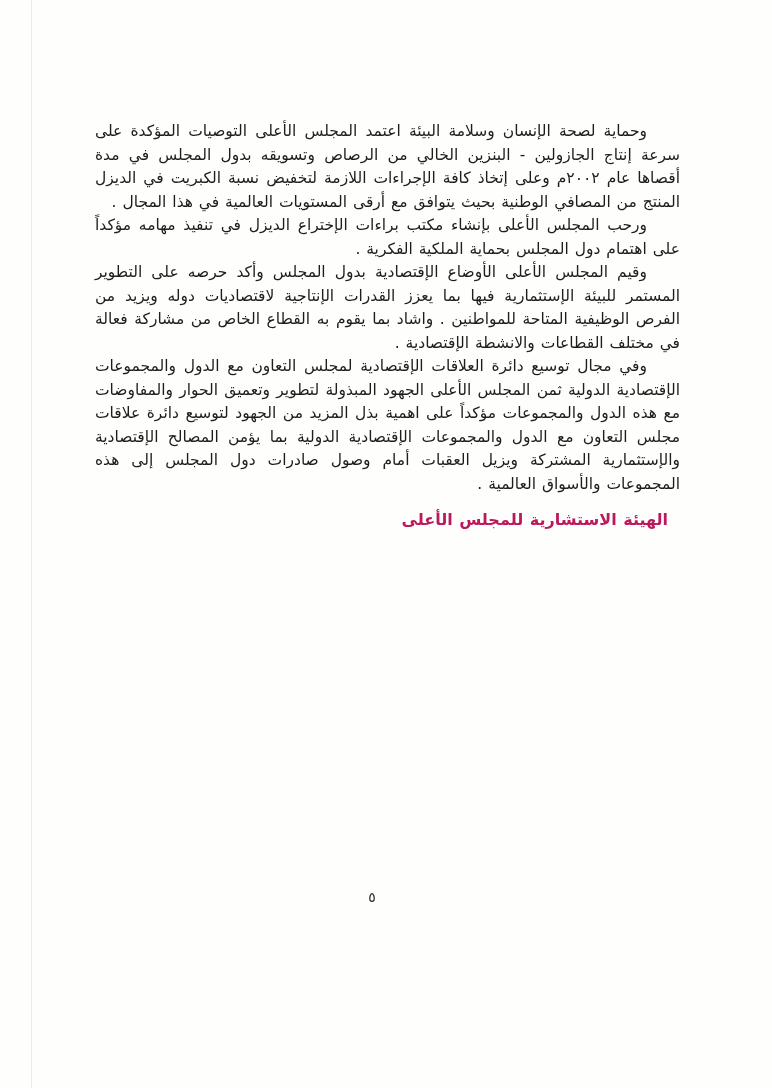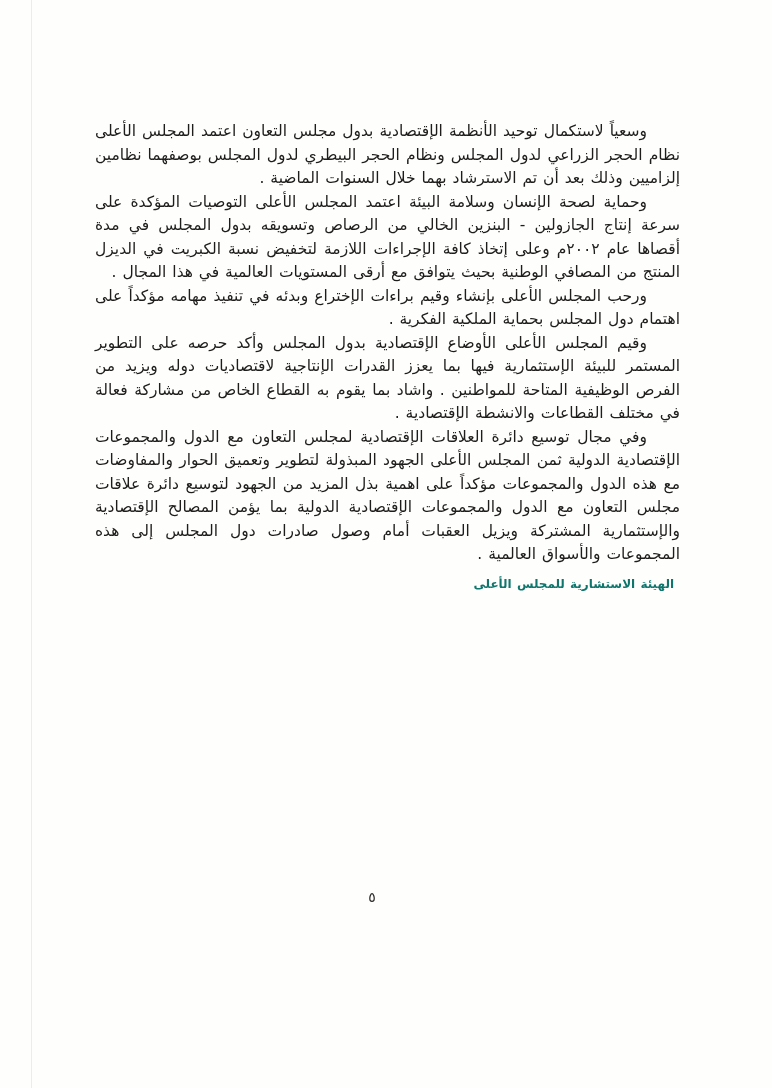--- a/index.html
+++ b/index.html
@@ -37,50 +37,49 @@
     line-height: 23.5px;
     letter-spacing: 0.1px;
     word-spacing: 1px;
   }
   .content p {
     margin: 0;
     padding: 0;
     text-indent: 33px; 
   }
   .content h2.section-heading {
-    margin: 6px;
+    margin: 12px;
     padding: 0;
-    font-size: 12px;
+    font-size: 16px;
     font-weight: bold;
     text-indent: 0;
     line-height: 23.5px;
-    color: #0f766e;
+    color: #be185d;
   }
   .page-number {
     position: absolute;
     top: 889px;
     left: 0;
     width: 744px; 
     text-align: center;
     direction: rtl;
     font-size: 14px;
     color: #2a2926;
   }
 </style>
 </head>
 <body>
 
 <div class="page">
 
   <div class="scan-artifact"></div>
 
   <div class="content" dir="rtl" lang="ar">
-    <p>وسعياً لاستكمال توحيد الأنظمة الإقتصادية بدول مجلس التعاون اعتمد المجلس الأعلى نظام الحجر الزراعي لدول المجلس ونظام الحجر البيطري لدول المجلس بوصفهما نظامين إلزاميين وذلك بعد أن تم الاسترشاد بهما خلال السنوات الماضية .</p>
     <p>وحماية لصحة الإنسان وسلامة البيئة اعتمد المجلس الأعلى التوصيات المؤكدة على سرعة إنتاج الجازولين - البنزين الخالي من الرصاص وتسويقه بدول المجلس في مدة أقصاها عام ٢٠٠٢م وعلى إتخاذ كافة الإجراءات اللازمة لتخفيض نسبة الكبريت في الديزل المنتج من المصافي الوطنية بحيث يتوافق مع أرقى المستويات العالمية في هذا المجال .</p>
-    <p>ورحب المجلس الأعلى بإنشاء وقيم براءات الإختراع وبدئه في تنفيذ مهامه مؤكداً على اهتمام دول المجلس بحماية الملكية الفكرية .</p>
+    <p>ورحب المجلس الأعلى بإنشاء مكتب براءات الإختراع الديزل في تنفيذ مهامه مؤكداً على اهتمام دول المجلس بحماية الملكية الفكرية .</p>
     <p>وقيم المجلس الأعلى الأوضاع الإقتصادية بدول المجلس وأكد حرصه على التطوير المستمر للبيئة الإستثمارية فيها بما يعزز القدرات الإنتاجية لاقتصاديات دوله ويزيد من الفرص الوظيفية المتاحة للمواطنين . واشاد بما يقوم به القطاع الخاص من مشاركة فعالة في مختلف القطاعات والانشطة الإقتصادية .</p>
     <p>وفي مجال توسيع دائرة العلاقات الإقتصادية لمجلس التعاون مع الدول والمجموعات الإقتصادية الدولية ثمن المجلس الأعلى الجهود المبذولة لتطوير وتعميق الحوار والمفاوضات مع هذه الدول والمجموعات مؤكداً على اهمية بذل المزيد من الجهود لتوسيع دائرة علاقات مجلس التعاون مع الدول والمجموعات الإقتصادية الدولية بما يؤمن المصالح الإقتصادية والإستثمارية المشتركة ويزيل العقبات أمام وصول صادرات دول المجلس إلى هذه المجموعات والأسواق العالمية .</p>
     <h2 class="section-heading">الهيئة الاستشارية للمجلس الأعلى</h2>
   </div>
 
   <div class="page-number">٥</div>
 
 </div>
 
 </body></html>

